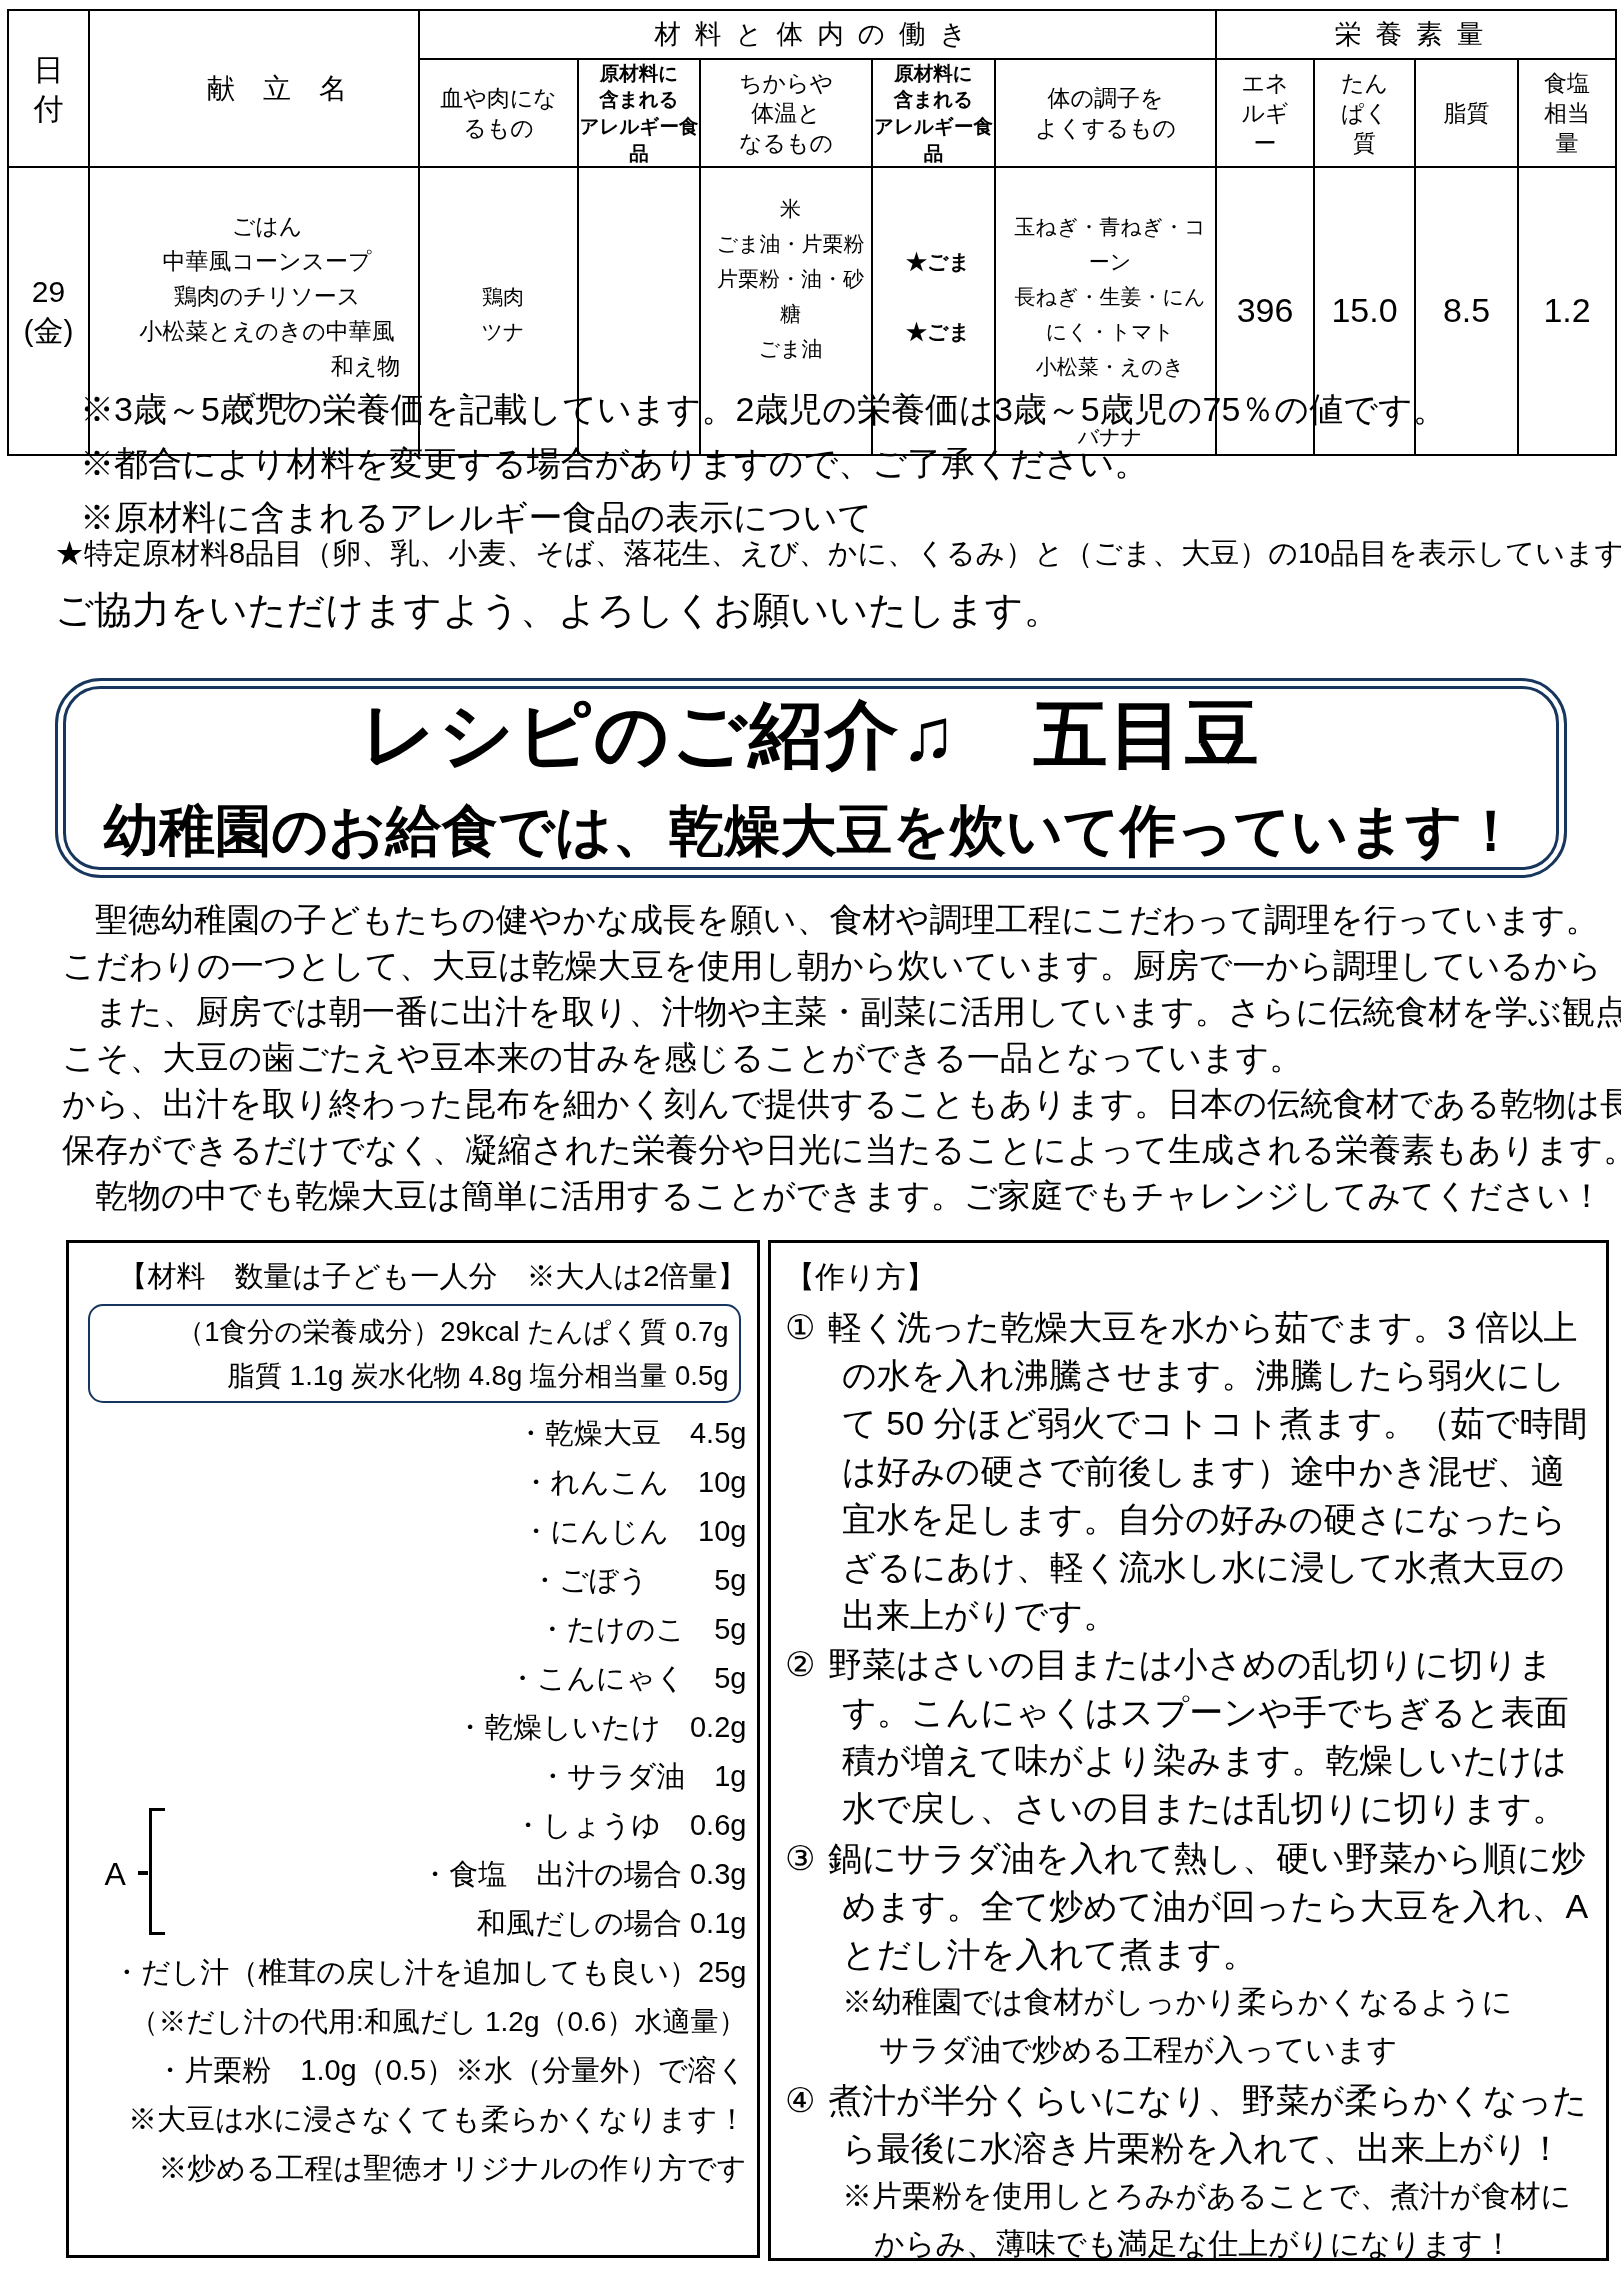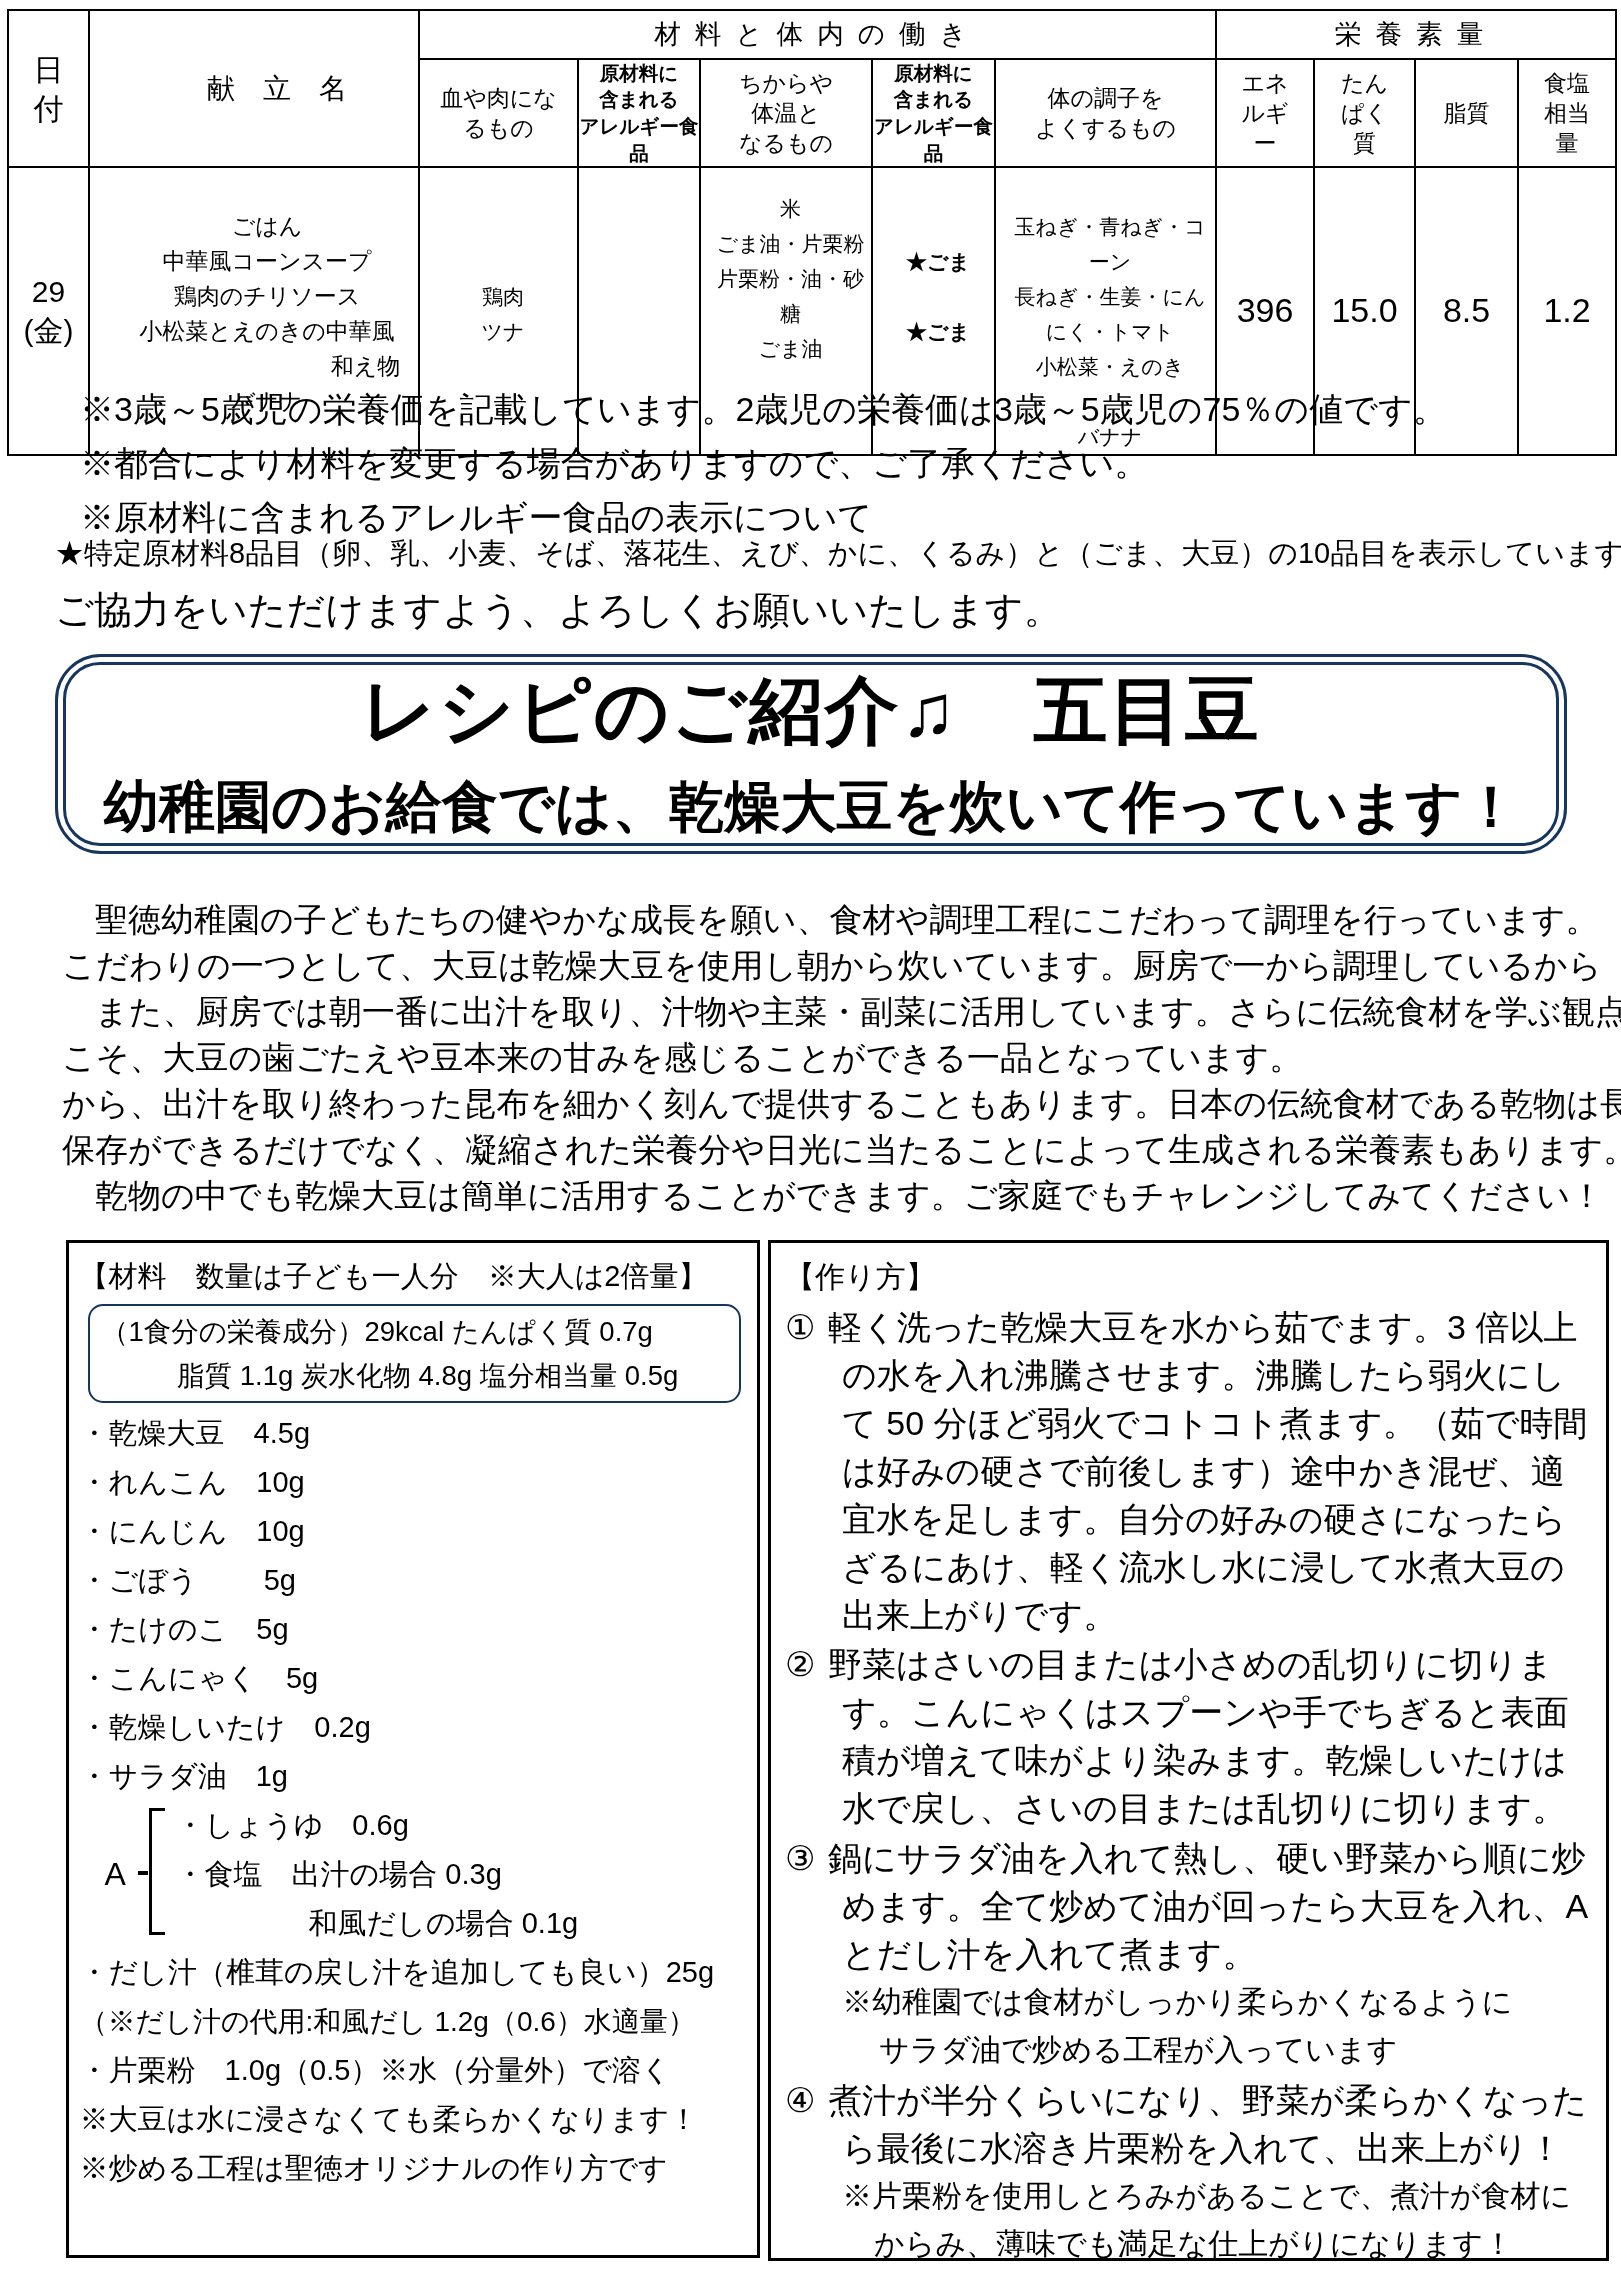--- a/index.html
+++ b/index.html
@@ -23,34 +23,34 @@
   .sm-line   { font-size:21px; padding-left:8.9px; }
   .al-line   { font-size:21px; font-weight:bold; padding-left:8.9px; }
   .align-right { text-align:right; padding-right:17.7px; }
   .date-cell { font-size:30px; line-height:39px; }
   .nut-cell  { font-size:34px; }
 
   
   .note { position:absolute; font-size:34px; }
 
   
-  .banner-outer { position:absolute; left:55px; top:654px; width:1512px; height:200px;
+  .banner-outer { position:absolute; left:55px; top:678px; width:1512px; height:200px;
                   border:3.5px solid #17365d; border-radius:46px; padding:5.3px; }
   .banner-inner { width:100%; height:100%; border:3.5px solid #17365d; border-radius:37px;
                   display:flex; flex-direction:column; align-items:center; justify-content:center; }
   .banner-title { font-size:74px; font-weight:900; letter-spacing:1.8px; }
   .banner-sub   { font-size:56px; font-weight:900; margin-top:8.9px; letter-spacing:0; }
 
   
   .intro { position:absolute; left:62px; top:897px; width:1552px; }
   .intro div { font-size:33px; line-height:46px; min-height:46px; white-space:nowrap; }
 
   
   .ingbox { position:absolute; left:66px; top:1240px; width:694px; height:1018px;
-            border:3.5px solid #000; padding:8.9px 10.6px; }
+            border:3.5px solid #000; padding:8.9px 10.6px;text-align:right; }
   .ingbox .bline { font-size:29px; line-height:49px; min-height:49px; white-space:nowrap; }
   .ing-head { font-size:30px; }
   .nutsum { border:2.7px solid #17365d; border-radius:15px; margin:3.5px 5.3px 5.3px 8.9px;
             padding:3.5px 10.6px; }
   .nutsum div { font-size:27.5px; line-height:44px; white-space:nowrap; }
   .nutsum .c2 { padding-left:76px; }
   .agroup { position:relative; padding-left:96px; }
   .agroup .indent2 { padding-left:133px; }
   .a-label { position:absolute; left:25px; top:50%; transform:translateY(-50%);
              font-size:32px; }

